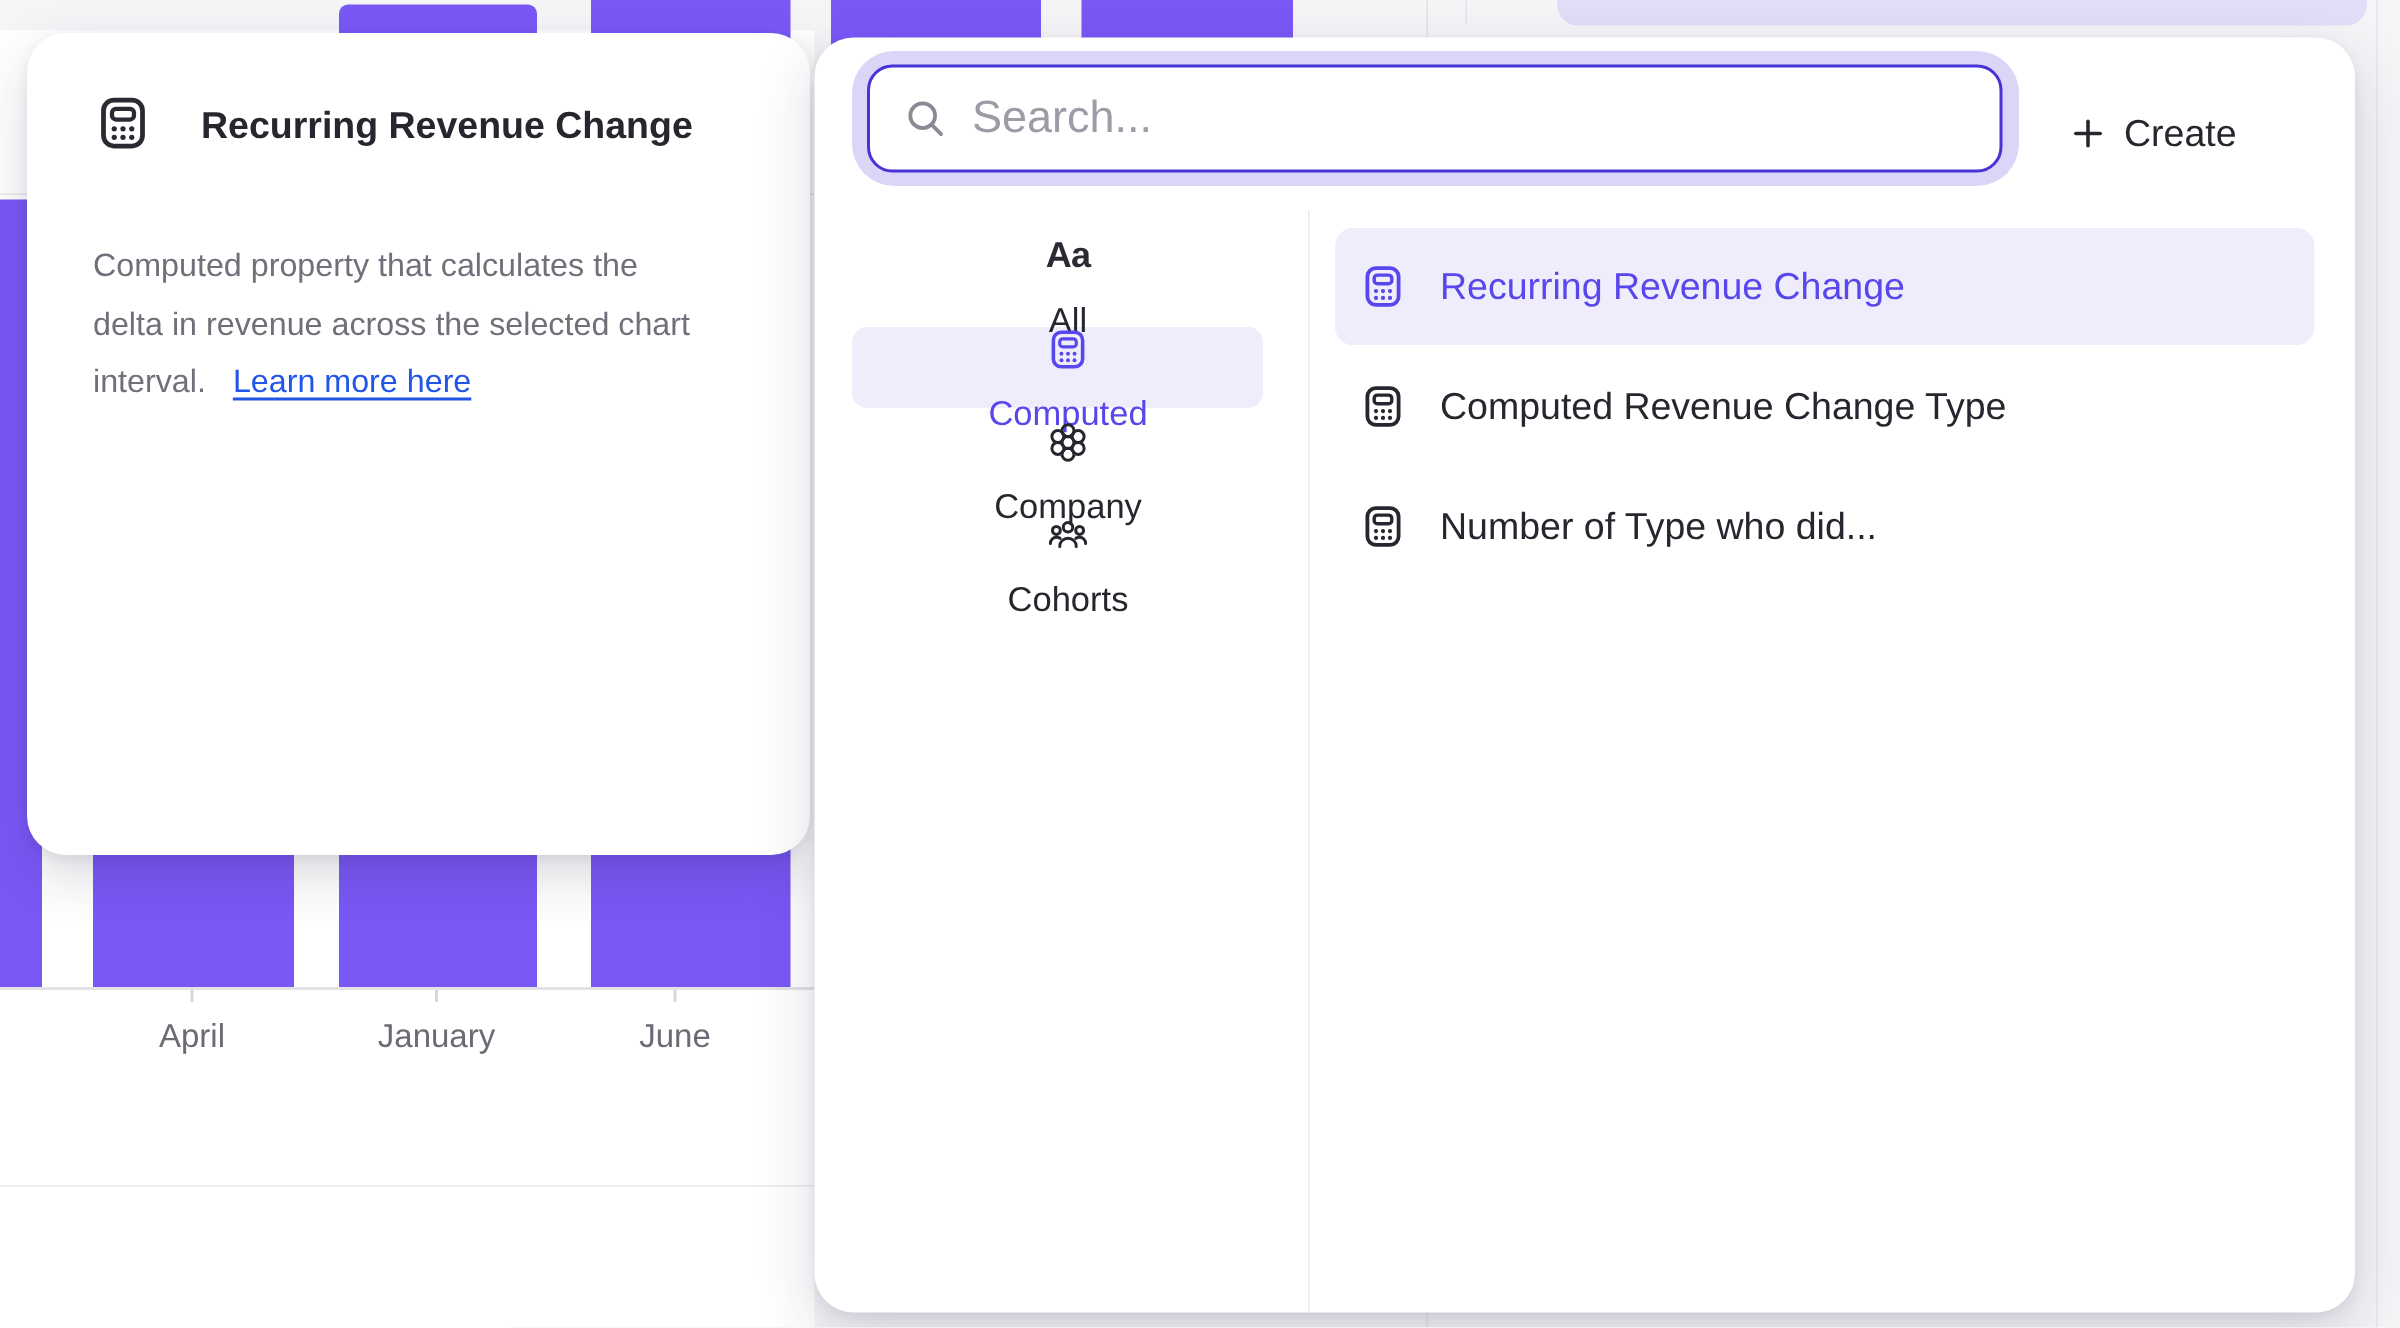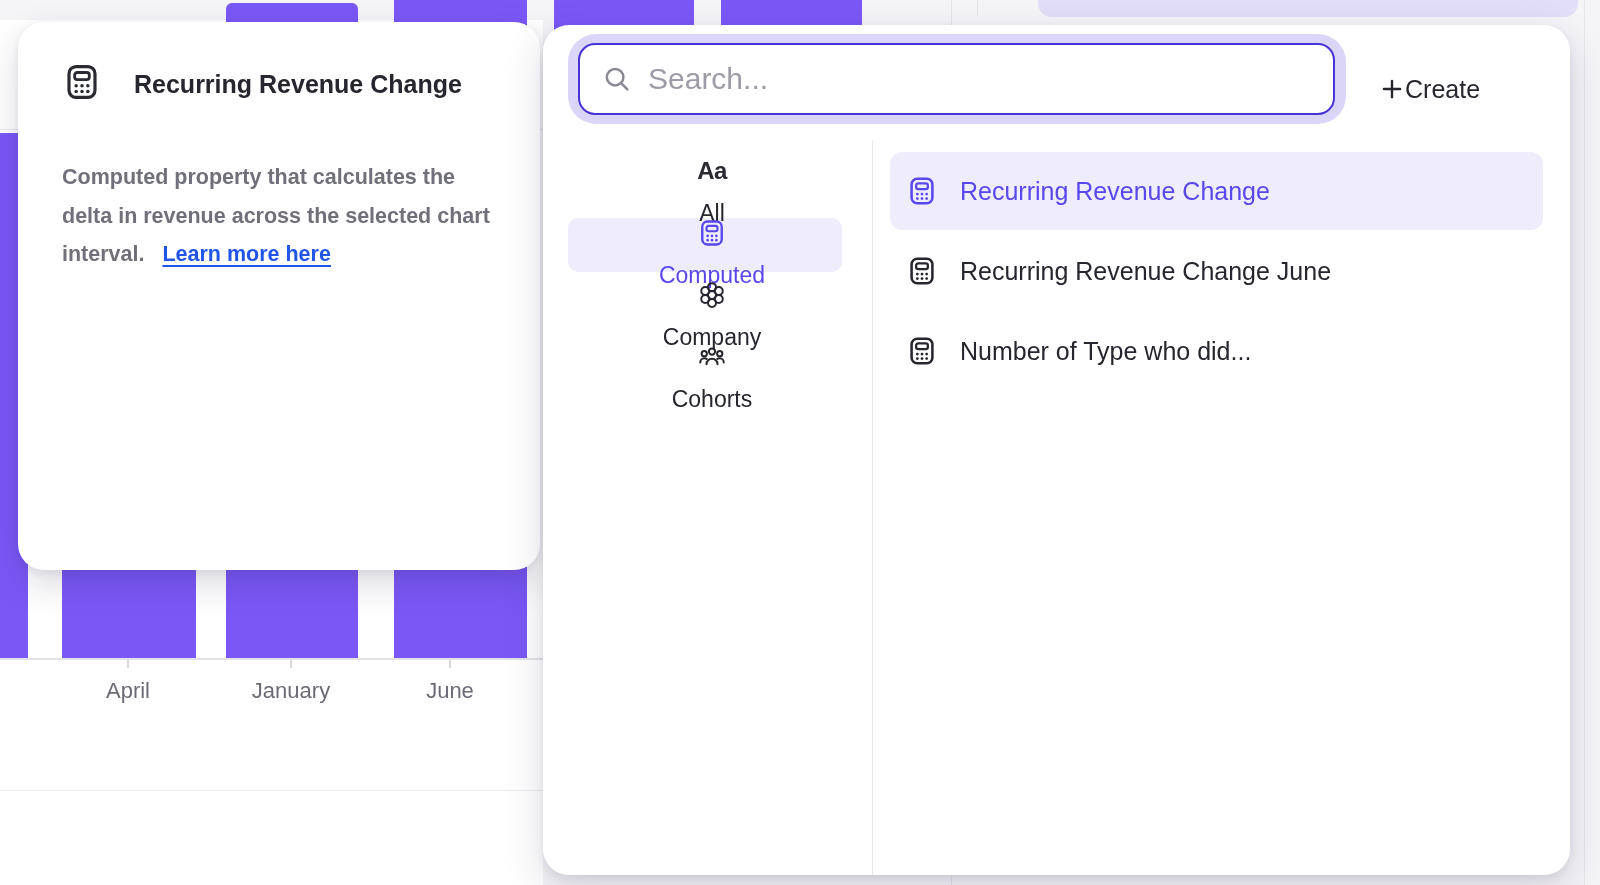--- a/index.html
+++ b/index.html
@@ -26,37 +26,37 @@
   .bar.e{left:554px;top:-8px;width:140px;height:666px;}
   .bar.f{left:721px;top:-8px;width:141px;height:666px;}
 
   
   .tooltip{position:absolute;left:18px;top:22px;width:522px;height:548px;background:#fff;
            border-radius:26px;z-index:10;
            box-shadow:0 14px 36px rgba(30,25,65,.16),0 3px 8px rgba(30,25,65,.07);}
   .tt-icon{position:absolute;left:44px;top:40px;width:40px;height:40px;color:#2A2A32;}
   .tt-title{position:absolute;left:116px;top:48px;font-size:25px;font-weight:700;color:#26262E;white-space:nowrap;}
   .tt-desc{position:absolute;left:44px;top:136px;width:445px;font-size:21.5px;line-height:38.5px;
-           color:var(--text-gray,#70707A);font-weight:bold;}
+           color:var(--text-gray,#70707A);}
   .tt-desc a{color:var(--link-blue,#2155E8);text-decoration:underline;text-underline-offset:4px;}
 
   
   .picker{position:absolute;left:543px;top:25px;width:1027px;height:850px;background:#fff;
           border-radius:26px;z-index:20;
           box-shadow:0 14px 40px rgba(30,25,65,.16),0 3px 8px rgba(30,25,65,.07);}
   .search-glow{position:absolute;left:25px;top:9px;width:778px;height:90px;
                background:var(--search-glow,#DBD5F7);border-radius:28px;}
   .search-box{position:absolute;left:35px;top:18px;width:757px;height:72px;background:#fff;
               border:2px solid var(--search-border,#4733D6);border-radius:17px;
               box-sizing:border-box;display:flex;align-items:center;}
   .search-box .s-icon{width:30px;height:30px;margin-left:22px;color:#8A8A94;flex:none;}
   .search-box input{flex:1;border:none;outline:none;font-family:inherit;font-size:30px;
                     color:#3A3A44;margin:0 20px 0 14px;background:transparent;}
   .search-box input::placeholder{color:#9C9CA6;}
-  .create-btn{position:absolute;left:836px;top:44px;height:40px;display:flex;align-items:center;
+  .create-btn{position:absolute;left:836px;top:44px;height:40px;display:flex;align-items:center;gap:11px;
               font-size:25px;color:#26262E;cursor:pointer;background:none;border:none;font-family:inherit;padding:0;}
   .create-btn .p-icon{width:26px;height:26px;color:#26262E;}
 
   .cats{position:absolute;left:25px;top:131px;width:274px;}
   .cat{display:flex;align-items:center;height:54px;margin-bottom:8px;border-radius:10px;
        padding-left:14px;gap:14px;cursor:pointer;color:#26262E;flex-direction:column;}
   .cat .c-icon{width:30px;height:30px;flex:none;display:flex;align-items:center;justify-content:center;}
   .cat .aa{font-size:24px;font-weight:600;color:#2A2A32;letter-spacing:-0.5px;}
   .cat span.lbl{font-size:23px;}
   .cat.selected{background:var(--highlight-bg,#EFEDFB);color:var(--selected-purple,#5847EC);}
@@ -241,21 +241,21 @@
             <g fill="currentColor">
               <circle cx="8.5" cy="14.3" r="1.05"></circle>
                 <circle cx="12" cy="14.3" r="1.05"></circle>
                 <circle cx="15.5" cy="14.3" r="1.05"></circle>
               <circle cx="8.5" cy="17.7" r="1.05"></circle>
                 <circle cx="12" cy="17.7" r="1.05"></circle>
                 <circle cx="15.5" cy="17.7" r="1.05"></circle>
             </g>
           </svg>
         </span>
-        <span class="lbl">Recurring Revenue Change June</span>
+        <span class="lbl">Computed Revenue Change Type</span>
       </div>
 
       <div class="row">
         <span class="r-icon">
           <svg viewBox="0 0 24 24" fill="none">
             <rect x="4.2" y="2.8" width="15.6" height="18.4" rx="4.2" stroke="currentColor" stroke-width="1.9"></rect>
             <rect x="7.6" y="6.3" width="8.8" height="4.3" rx="1.6" stroke="currentColor" stroke-width="1.7"></rect>
             <g fill="currentColor">
               <circle cx="8.5" cy="14.3" r="1.05"></circle>
                 <circle cx="12" cy="14.3" r="1.05"></circle>

